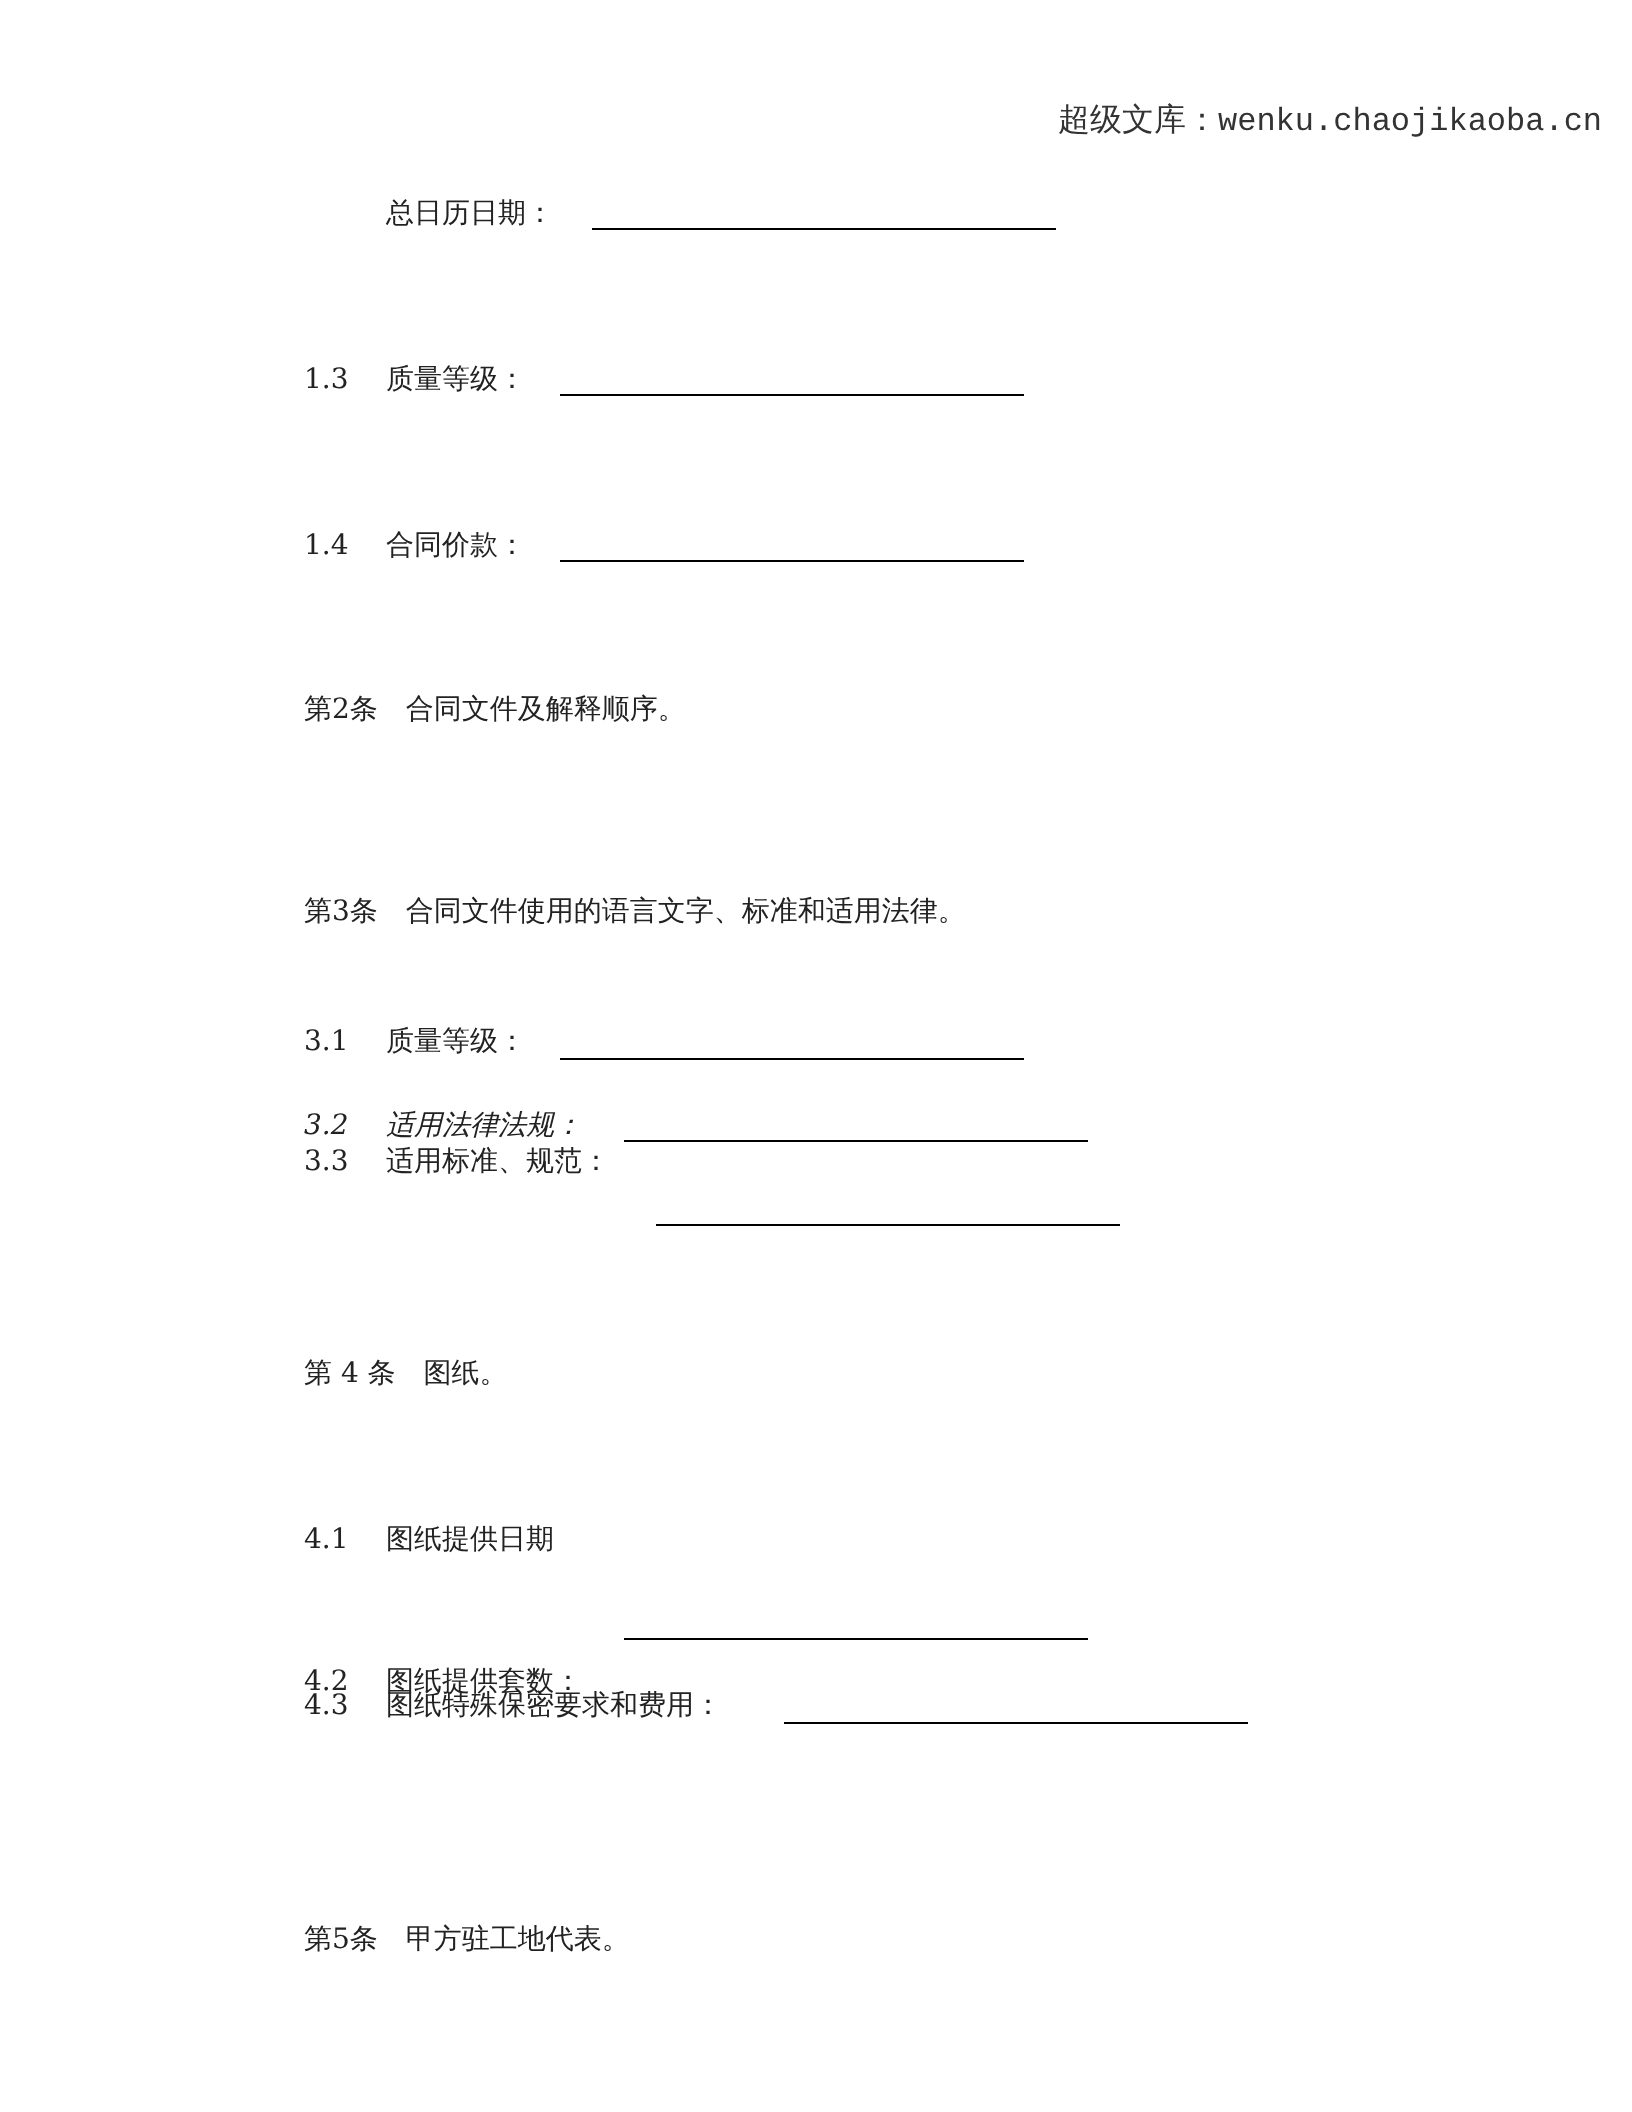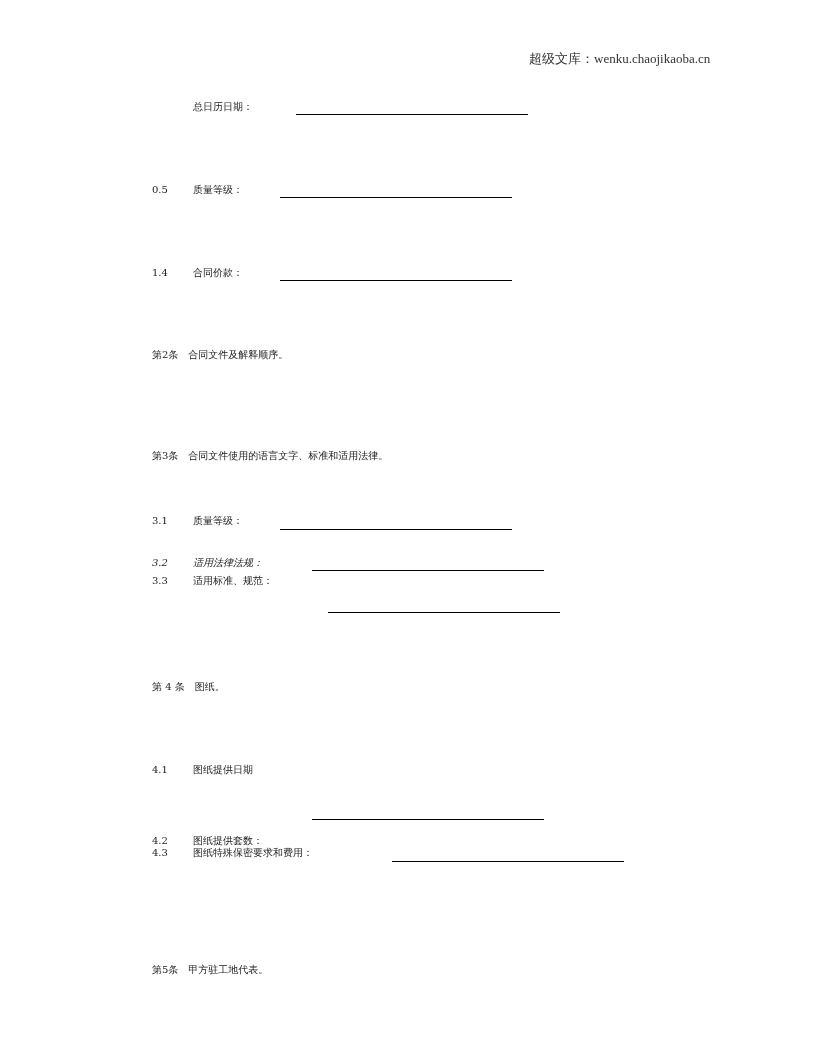--- a/index.html
+++ b/index.html
@@ -1,36 +1,36 @@
 <!DOCTYPE html>
 <html><head>
   <meta charset="utf-8">
   <style>
     html, body { margin: 0; padding: 0; background: #ffffff; }
     body { width: 816px; height: 1056px; position: relative; overflow: hidden;
            font-family: "DejaVu Serif", "Liberation Serif", serif; color: #222222; }
-    .header { position: absolute; top: 50px; left: 529px; font-size: 13px; color: #333;
-              font-family: Liberation Serif, serif; white-space: nowrap; }
-    .line { position: absolute; left: 152px; font-size: 10px; line-height: 18px; white-space: nowrap; height: 18px; }
+    .header { position: absolute; top: 50px; left: 529px; font-size: 16px; color: #333;
+              font-family: Liberation Mono, monospace; white-space: nowrap; }
+    .line { position: absolute; left: 152px; font-size: 14px; line-height: 18px; white-space: nowrap; height: 18px; }
     .num { display: inline-block; width: 41px; }
     .label { display: inline-block; }
     .blank { position: absolute; height: 0; border-bottom: 1px solid #000; }
   </style>
 </head>
 <body>
 
 <div class="header">超级文库：wenku.chaojikaoba.cn</div>
 
 <div class="line" style="top:98px; left:193px;">
   <span class="label">总日历日期：</span>
 </div>
 <div class="blank" style="top:114px; left:296px; width:232px;"></div>
 
 <div class="line" style="top:181px;">
-  <span class="num">0.5</span><span class="label">质量等级：</span>
+  <span class="num">1.3</span><span class="label">质量等级：</span>
 </div>
 <div class="blank" style="top:197px; left:280px; width:232px;"></div>
 
 <div class="line" style="top:264px;">
   <span class="num">1.4</span><span class="label">合同价款：</span>
 </div>
 <div class="blank" style="top:280px; left:280px; width:232px;"></div>
 
 <div class="line" style="top:346px;">
   <span class="label">第2条　合同文件及解释顺序。</span>

